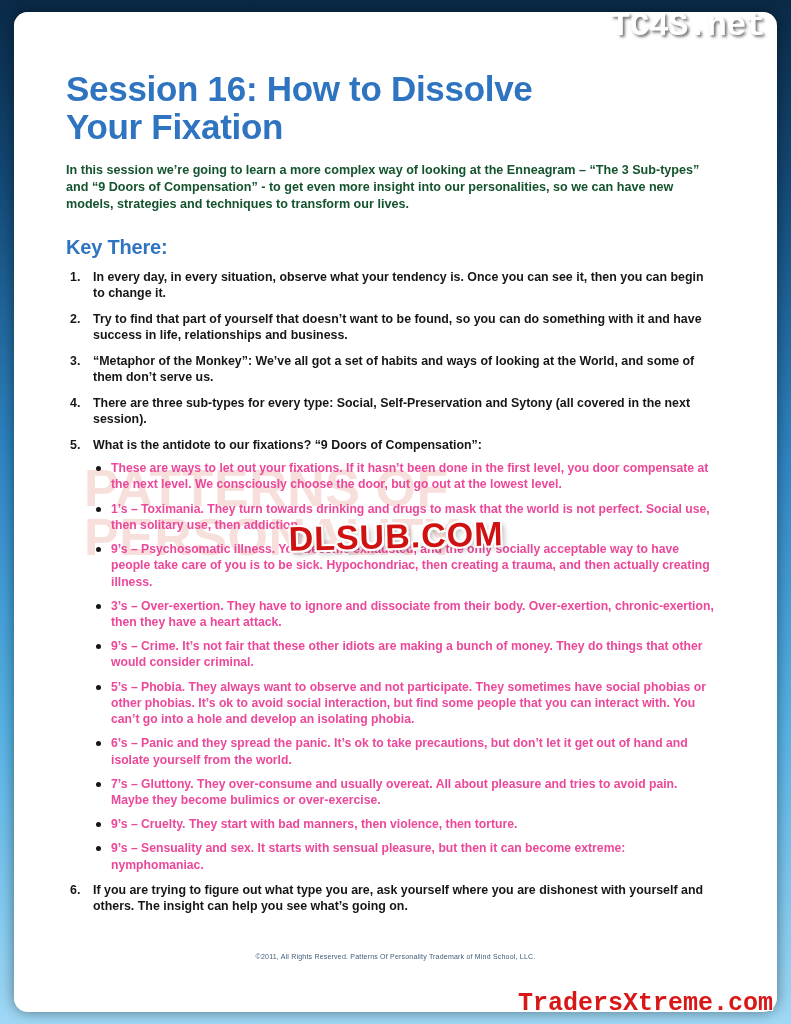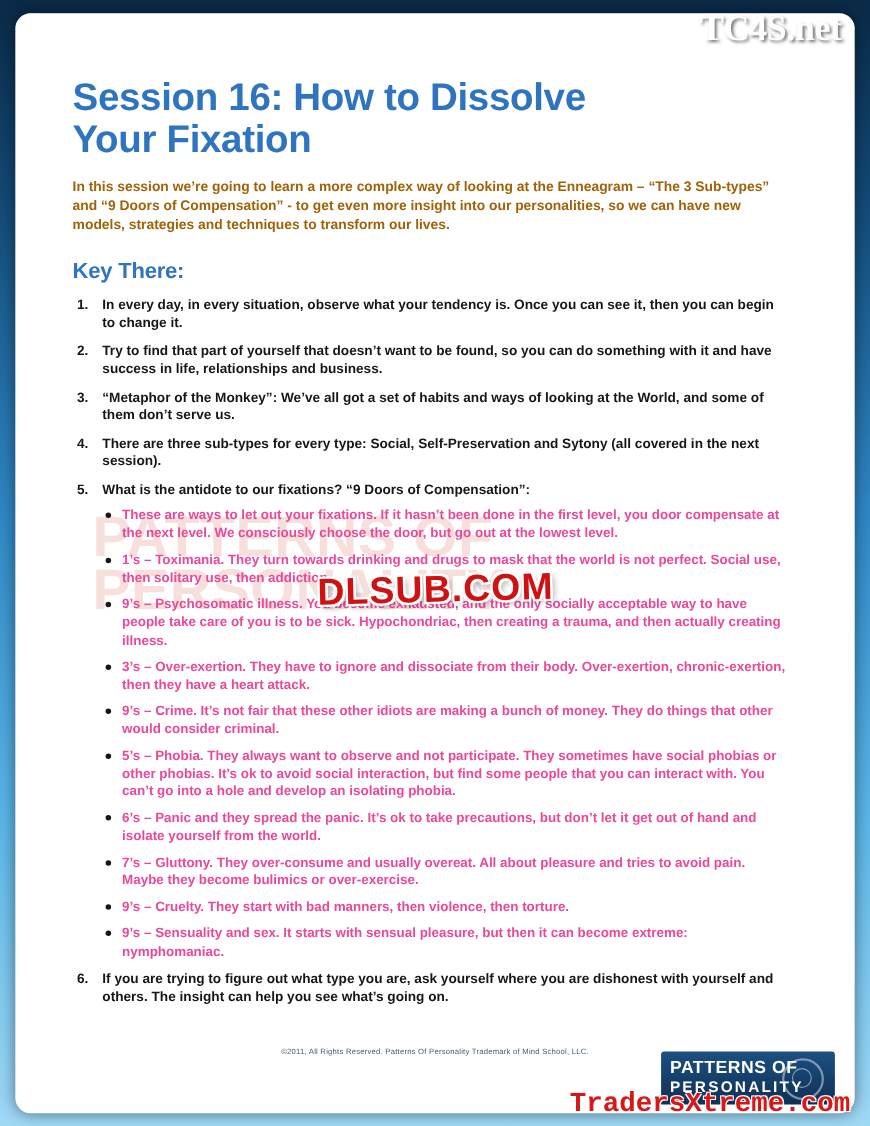--- a/index.html
+++ b/index.html
@@ -50,21 +50,21 @@
     height: 18px;
     background: linear-gradient(180deg, rgba(255,255,255,0.35), rgba(255,255,255,0));
     pointer-events: none;
   }
 
   
   .wm-top-right {
     position: absolute;
     right: 26px;
     top: 8px;
-    font-family: Liberation Serif, serif;
+    font-family: Liberation Mono, monospace;
     font-weight: bold;
     font-size: 33px;
     color: #ffffff;
     text-shadow: 2px 2px 3px rgba(0,0,0,0.55);
     letter-spacing: -0.5px;
     z-index: 40;
   }
   .wm-bottom-right {
     position: absolute;
     right: 18px;
@@ -125,21 +125,21 @@
     letter-spacing: -0.3px;
     text-shadow: 0 1px 0 rgba(255,255,255,0.6);
     max-width: 620px;
   }
   h1.title .t2 { display: block; }
 
   .intro {
     font-size: 12.6px;
     line-height: 1.38;
     font-weight: bold;
-    color: #a16207;
+    color: #14532d;
     margin: 4px 0 22px 0;
     max-width: 640px;
   }
 
   h2.keypoints {
     margin: 0 0 10px 0;
     font-size: 20px;
     font-weight: bold;
     color: #2e74c0;
     letter-spacing: -0.2px;
@@ -301,23 +301,18 @@
         </li>
         <li><span>If you are trying to figure out what type you are, ask yourself where you are dishonest with yourself and others. The insight can help you see what’s going on.</span></li>
       </ol>
 
     </div>
 
     <div class="wm-center">DLSUB.COM</div>
 
     <div class="footer-copyright">©2011, All Rights Reserved. Patterns Of Personality Trademark of Mind School, LLC.</div>
 
-    <div class="logo-box">
-      <div class="l1">PATTERNS OF</div>
-      <div class="l2">PERSONALITY</div>
-      <div class="circle"></div>
-    </div>
 
   </div>
 
   <div class="wm-top-right">TC4S.net</div>
   <div class="wm-bottom-right">TradersXtreme.com</div>
 </div>
 
 </body></html>

